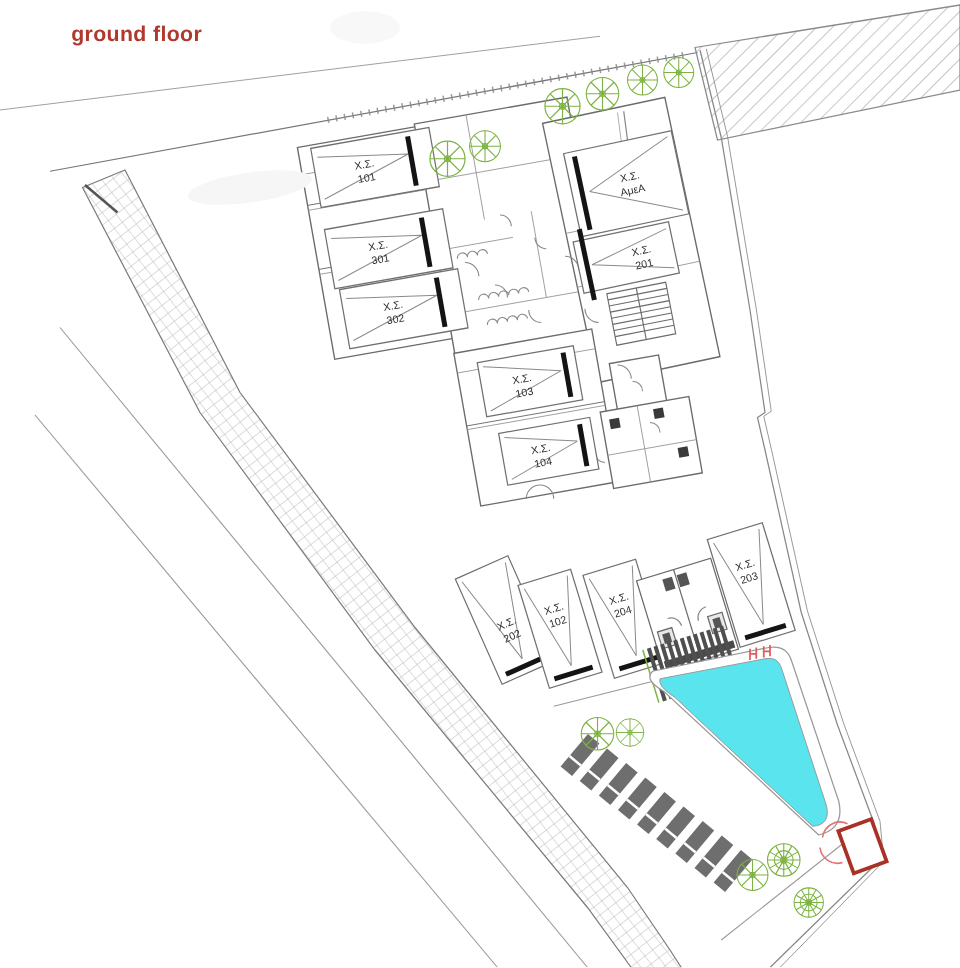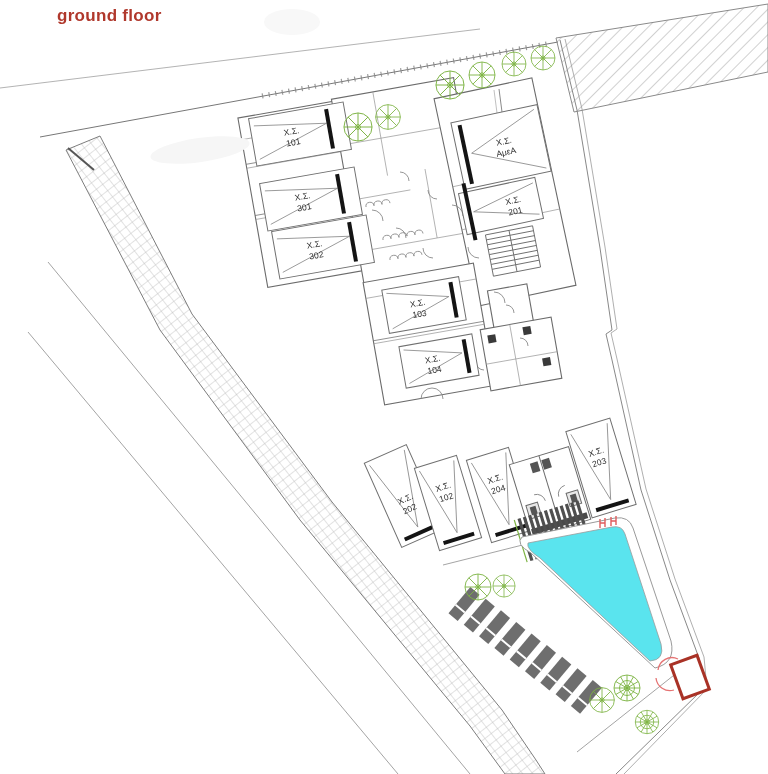--- a/index.html
+++ b/index.html
@@ -1,18 +1,18 @@
 <!DOCTYPE html>
 <html><head>
 <meta charset="utf-8">
 <style>
   html,body{margin:0;padding:0;background:#ffffff;width:768px;height:774px;overflow:hidden;
     font-family:"Liberation Sans",sans-serif;}
   .stage{position:relative;width:768px;height:774px;background:#fff;}
-  .page-title{position:absolute;left:57px;top:6px;font-size:17px;font-weight:bold;
+  .page-title{position:absolute;left:57px;top:18px;font-size:17px;font-weight:bold;
     color:#b0382c;letter-spacing:.3px;}
   svg{position:absolute;left:0;top:0;}
   svg text{font-family:"Liberation Sans",sans-serif;fill:#2e2e2e;}
 </style>
 </head>
 <body>
 
 <div class="stage">
 
   <svg width="768" height="774" viewBox="0 0 768 774">

